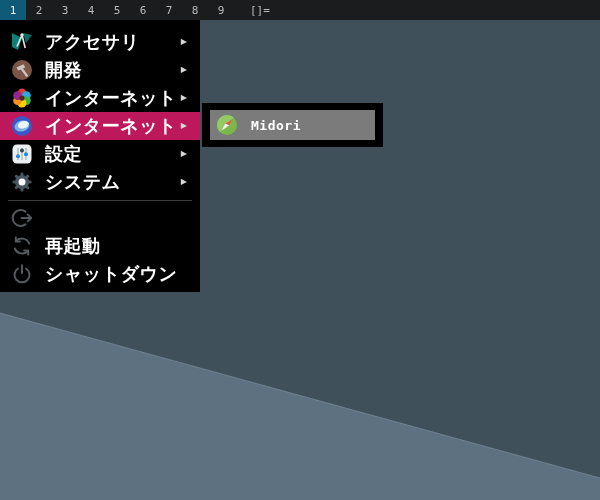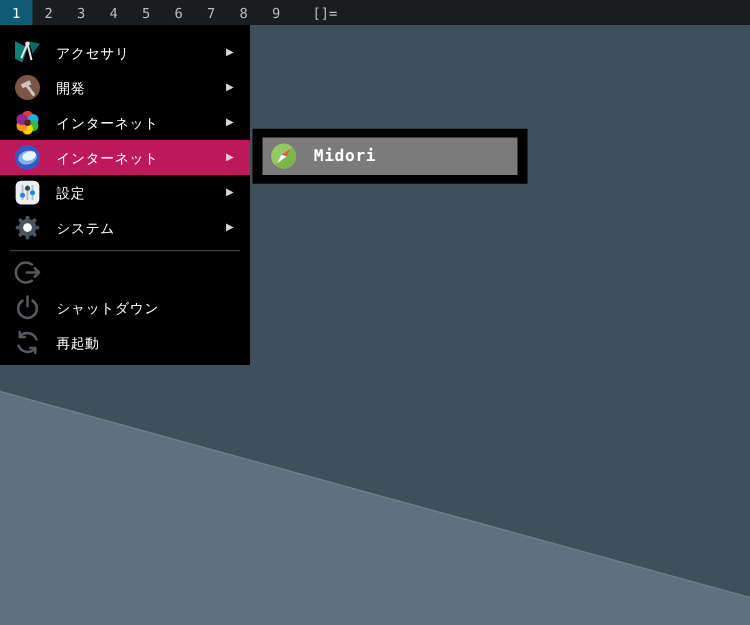--- a/index.html
+++ b/index.html
@@ -14,27 +14,27 @@
   .tag{width:26px;display:flex;align-items:center;justify-content:center;cursor:default}
   .tag.selected{background:#0f5b77;color:#eef2f3}
   .layout{padding-left:16px;display:flex;align-items:center}
 
   
   .menu{position:absolute;left:0;top:20px;width:200px;background:#000;padding:8px 0 4px;z-index:20}
   .mrow{height:28px;display:flex;align-items:center;padding-left:10px;color:#fff}
   .mrow.highlighted{background:#be185d}
   .micon{width:24px;height:24px;flex:0 0 24px;display:block}
   .micon svg{width:24px;height:24px;display:block}
-  .mlabel{margin-left:11px;font-size:11px;font-weight:400;letter-spacing:.5px;white-space:nowrap}
+  .mlabel{margin-left:11px;font-size:18px;font-weight:700;letter-spacing:.5px;white-space:nowrap}
   .marrow{margin-left:auto;margin-right:13px;font-size:8px;color:#d6d6d6;line-height:1}
   .msep{height:8px;display:flex;align-items:center;padding:0 8px}
   .msep div{height:1px;background:#3a3d40;width:100%}
 
   
-  .submenu{position:absolute;left:202px;top:103px;width:220px;background:#000;padding:7px 8px;z-index:30}
+  .submenu{position:absolute;left:202px;top:103px;width:181px;background:#000;padding:7px 8px;z-index:30}
   .subitem{height:30px;background:#7b7b7b;display:flex;align-items:center;padding-left:5px}
   .subitem .micon{width:24px;height:24px}
   .sublabel{margin-left:12px;font-family:"DejaVu Sans Mono",monospace;font-size:13px;font-weight:bold;color:#fff;letter-spacing:.5px}
 </style>
 </head>
 <body>
 
 <svg class="desktop-svg" viewBox="0 0 600 500" preserveAspectRatio="none">
   <rect width="600" height="500" fill="#3f505b"></rect>
   <polygon points="0,313 600,478 600,500 0,500" fill="#5e7181"></polygon>
@@ -151,38 +151,38 @@
       <svg viewBox="0 0 24 24" fill="none" stroke="#565a5e" stroke-width="2" stroke-linecap="round" stroke-linejoin="round">
         <path d="M15.5 5.6 A8 8 0 1 0 15.5 18.4"></path>
         <path d="M11.5 12 H21"></path>
         <path d="M17.8 8.6 L21.2 12 L17.8 15.4"></path>
       </svg>
     </span>
   </div>
 
   <div class="mrow">
     <span class="micon">
-      <svg viewBox="0 0 24 24" fill="none" stroke="#565a5e" stroke-width="2" stroke-linecap="round">
-        <path d="M8 6.5 A7.5 7.5 0 1 0 16 6.5"></path>
-        <line x1="12" y1="3.2" x2="12" y2="11"></line>
-      </svg>
-    </span>
-    <span class="mlabel">シャットダウン</span>
-  </div>
-
-  <div class="mrow">
-    <span class="micon">
       <svg viewBox="0 0 24 24" fill="none" stroke="#565a5e" stroke-width="2" stroke-linecap="round" stroke-linejoin="round">
         <path d="M19.2 9.5 A8 8 0 0 0 5.8 7.2"></path>
         <path d="M5.8 3.6 V7.6 H9.8"></path>
         <path d="M4.8 14.5 A8 8 0 0 0 18.2 16.8"></path>
         <path d="M18.2 20.4 V16.4 H14.2"></path>
       </svg>
     </span>
     <span class="mlabel">再起動</span>
+  </div>
+
+  <div class="mrow">
+    <span class="micon">
+      <svg viewBox="0 0 24 24" fill="none" stroke="#565a5e" stroke-width="2" stroke-linecap="round">
+        <path d="M8 6.5 A7.5 7.5 0 1 0 16 6.5"></path>
+        <line x1="12" y1="3.2" x2="12" y2="11"></line>
+      </svg>
+    </span>
+    <span class="mlabel">シャットダウン</span>
   </div>
 
 </div>
 
 <div class="submenu">
   <div class="subitem">
     <span class="micon">
       <svg viewBox="0 0 24 24">
         <circle cx="12" cy="12" r="10" fill="#7cb849"></circle>
         <path d="M2.2 10.2 A10 10 0 0 1 18.8 4.6 L5 19 A10 10 0 0 1 2.2 10.2" fill="#94ca64"></path>

